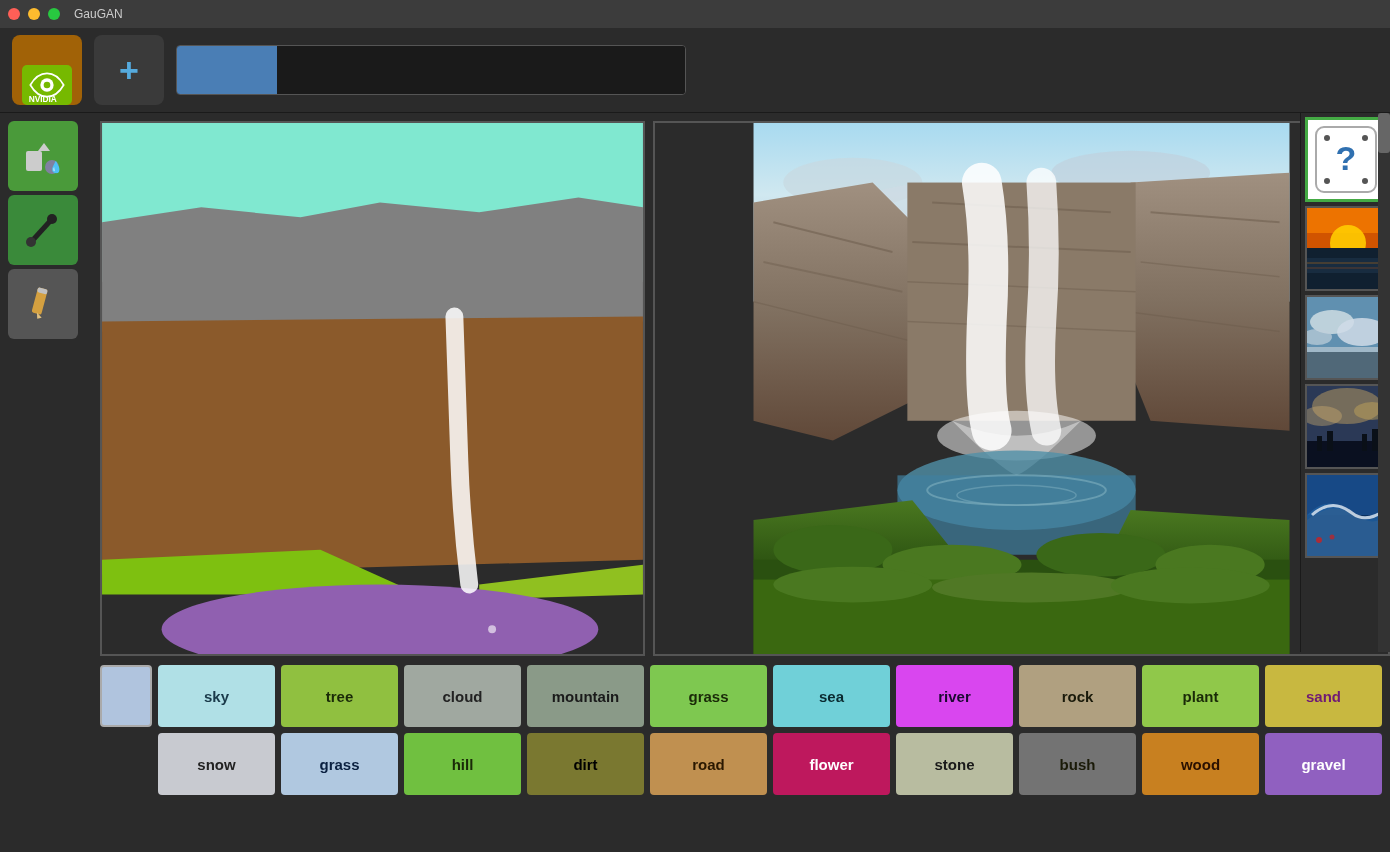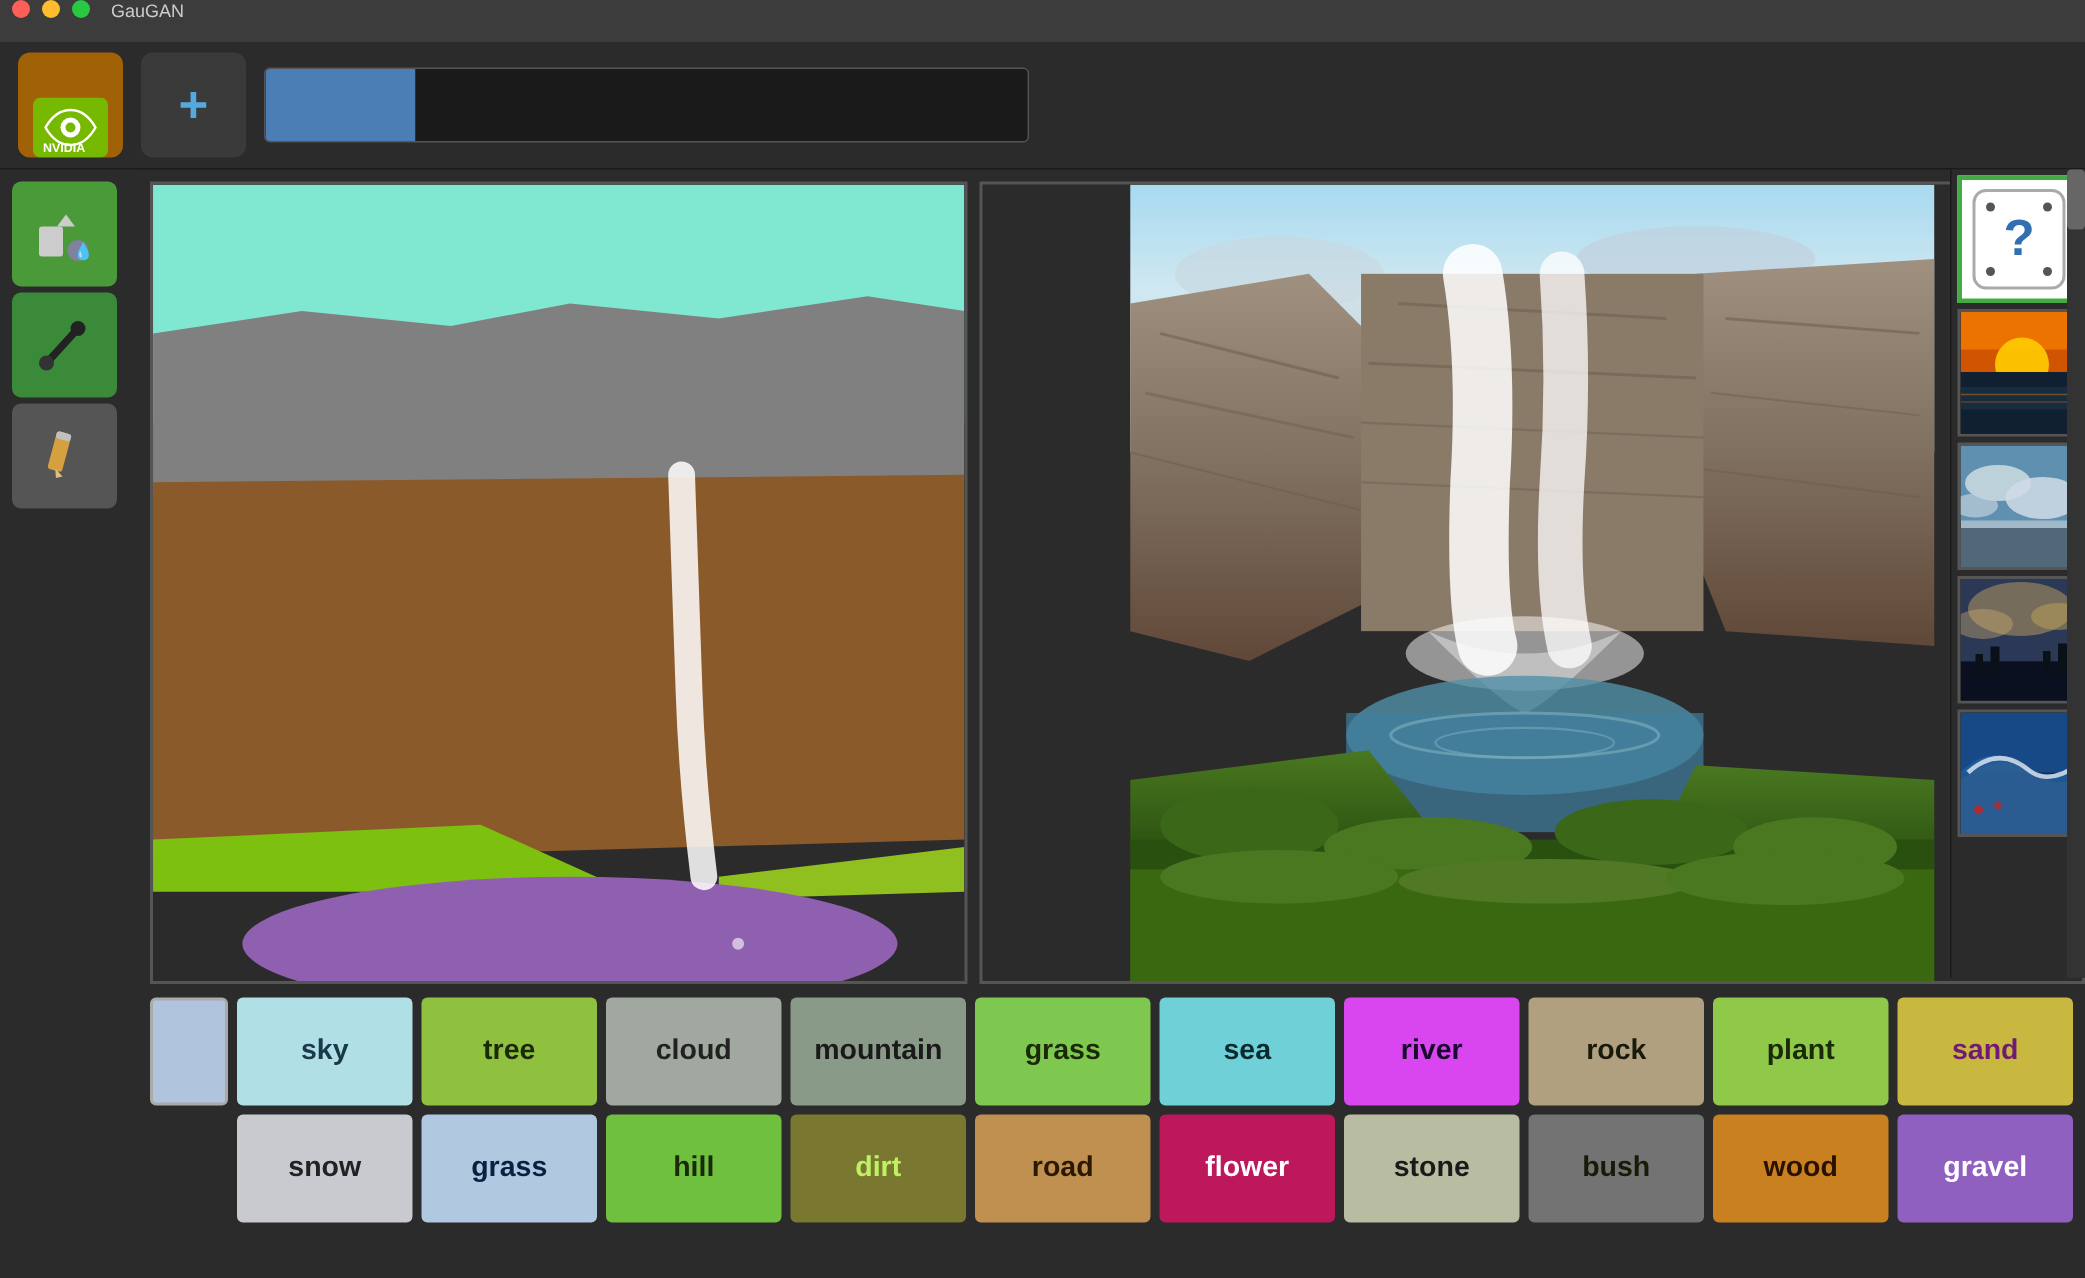--- a/index.html
+++ b/index.html
@@ -10,20 +10,21 @@
       font-family: Arial, sans-serif;
       overflow: hidden;
       position: relative;
     }
 
     
     #titlebar {
       height: 28px;
       background: #3c3c3c;
       display: flex;
+      align-items: center;
       padding: 0 8px;
       gap: 8px;
     }
     .traffic-light {
       width: 12px; height: 12px; border-radius: 50%;
       display: inline-block;
     }
     .tl-red { background: #ff5f57; }
     .tl-yellow { background: #febc2e; }
     .tl-green { background: #28c840; }
@@ -196,26 +197,26 @@
       display: flex;
       flex-direction: column;
       gap: 6px;
     }
     .palette-row {
       display: flex;
       gap: 6px;
       align-items: center;
     }
     .label-btn {
-      height: 72px;
+      height: 62px;
       min-width: 75px;
       flex: 1;
       border: none;
       border-radius: 4px;
-      font-size: 19px;
+      font-size: 15px;
       font-weight: 600;
       cursor: pointer;
       color: #222;
       display: flex;
       align-items: center;
       justify-content: center;
     }
     .label-btn.active-swatch {
       width: 52px;
       min-width: 52px;
@@ -490,21 +491,21 @@
     <button class="label-btn" style="background:#d946ef; color:#1a0a30;">river</button>
     <button class="label-btn" style="background:#b0a080; color:#1a1a0a;">rock</button>
     <button class="label-btn" style="background:#90c84a; color:#1a2a08;">plant</button>
     <button class="label-btn" style="background:#c8b840; color:#701a75;">sand</button>
   </div>
   <div class="palette-row">
     <div style="width:52px; min-width:52px; flex:none;"></div>
     <button class="label-btn" style="background:#c8cad0; color:#222;">snow</button>
     <button class="label-btn" style="background:#b0c8e0; color:#0a2040;">grass</button>
     <button class="label-btn" style="background:#70c040; color:#1a2a08;">hill</button>
-    <button class="label-btn" style="background:#7a7830; color:#bef264;">dirt</button>
+    <button class="label-btn" style="background:#7a7830; color:#000000;">dirt</button>
     <button class="label-btn" style="background:#c09050; color:#2a1800;">road</button>
     <button class="label-btn" style="background:#be185d; color:#fff;">flower</button>
     <button class="label-btn" style="background:#b8bca0; color:#1a1a1a;">stone</button>
     <button class="label-btn" style="background:#737373; color:#1a1a08;">bush</button>
     <button class="label-btn" style="background:#c88020; color:#2a1000;">wood</button>
     <button class="label-btn" style="background:#9060c0; color:#fff;">gravel</button>
   </div>
 </div>
 
 </body></html>

